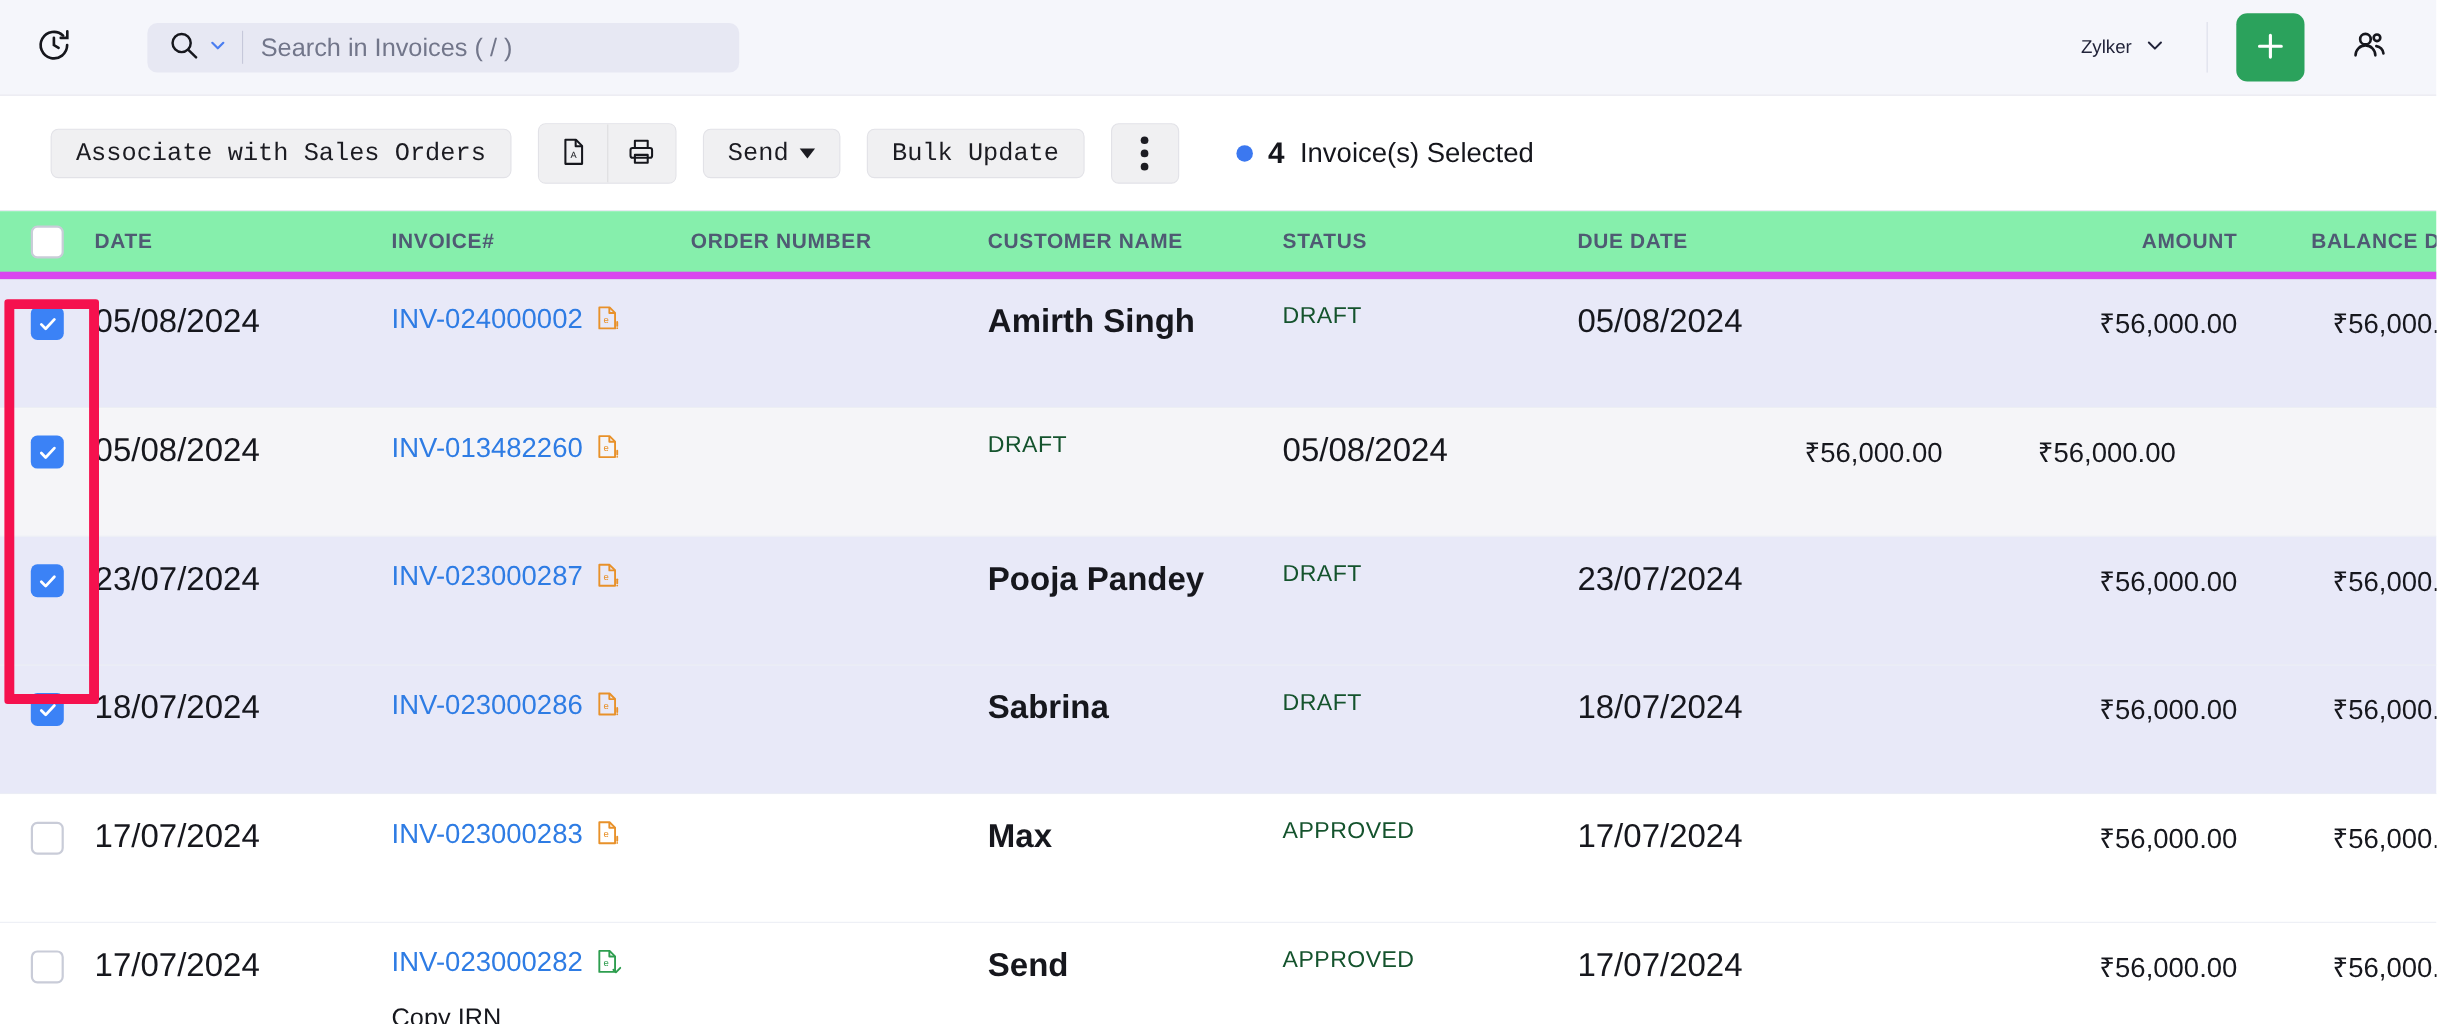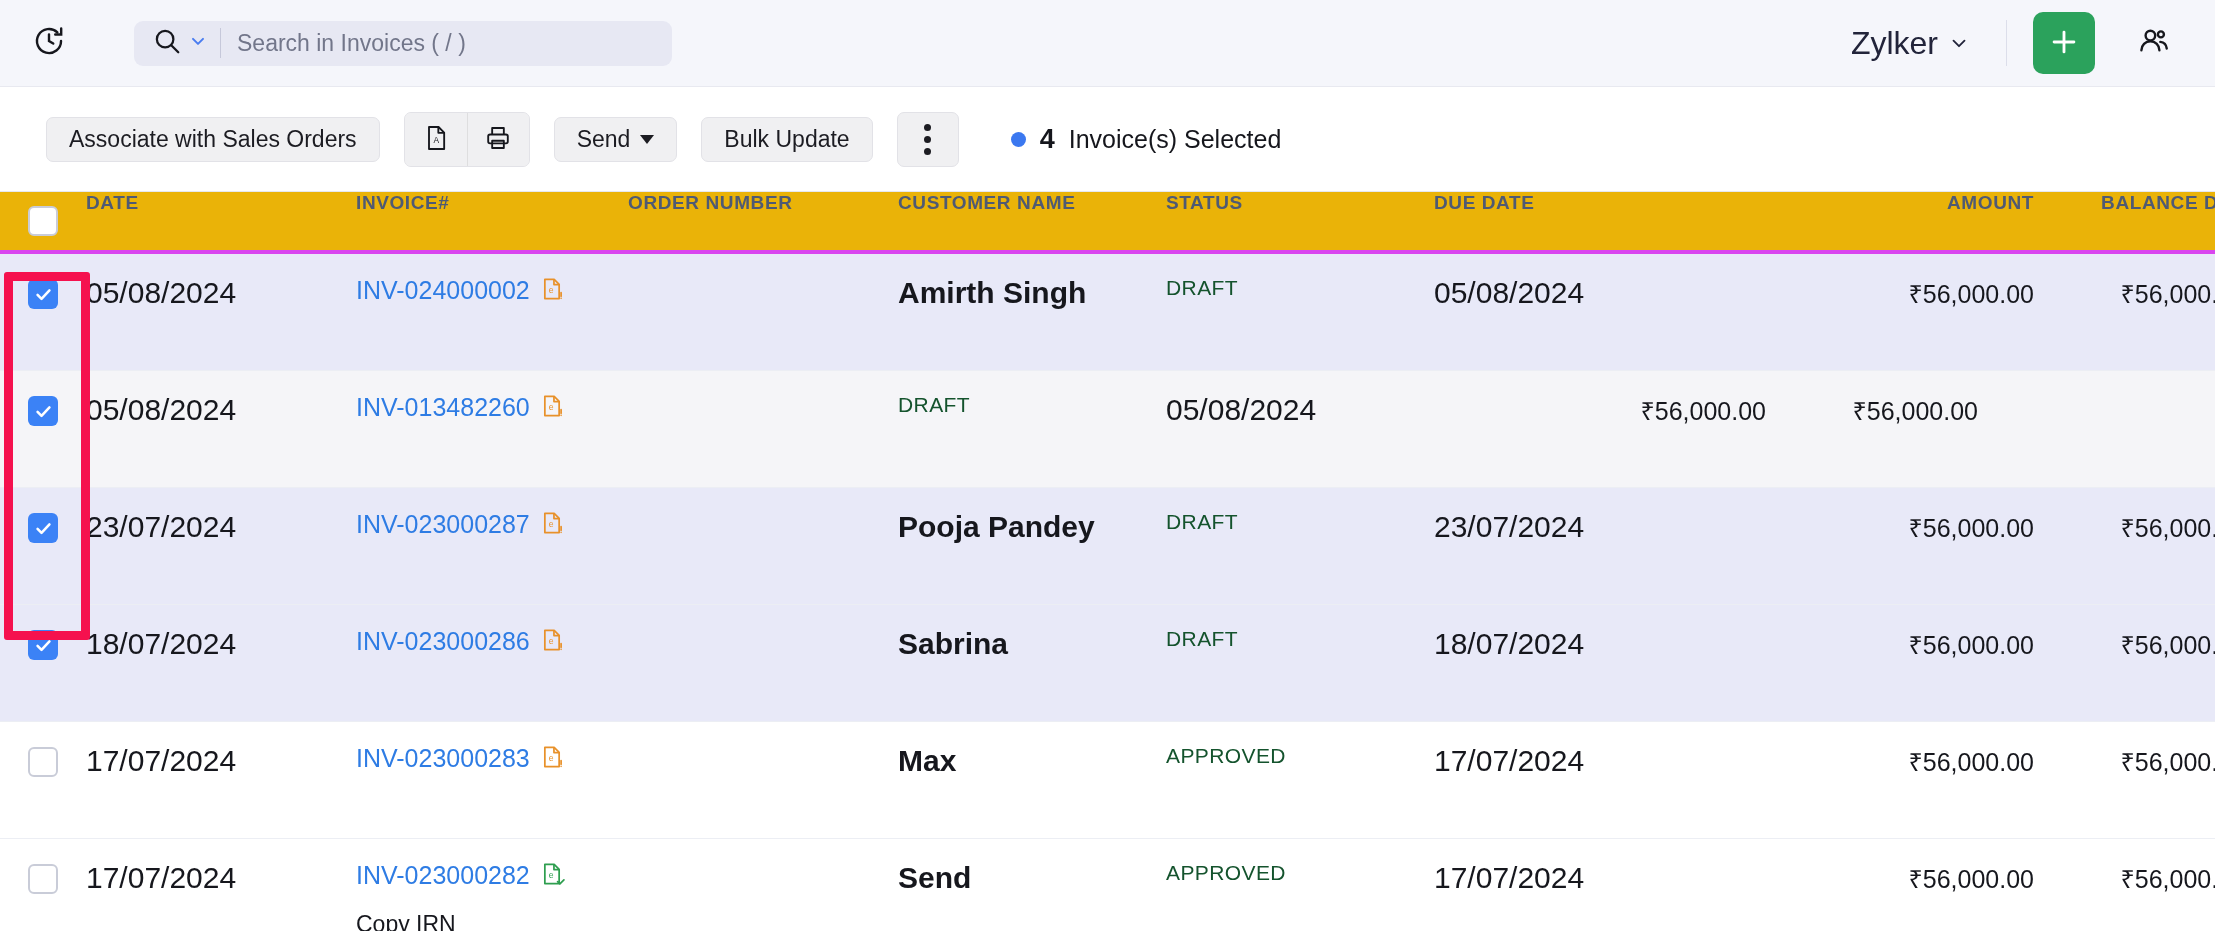--- a/index.html
+++ b/index.html
@@ -43,21 +43,21 @@
     font-size: 23px; color: #5b5f73;
   }
   .search-input::placeholder { color:#72768a; }
 
   .topbar-right {
     margin-left: auto;
     display: flex; align-items: center; gap: 0;
   }
   .org-switch {
     display: flex; align-items: center; gap: 10px;
-    font-size: 32px; color: #22243a; cursor: pointer;
+    font-size: 17px; color: #22243a; cursor: pointer;
     padding: 6px 10px;
   }
   .vsep { width:1px; height:46px; background:#dcdeea; margin: 0 26px; }
   .plus-btn {
     width: 62px; height: 62px; border-radius: 10px;
     background: #2ba25c; display:flex; align-items:center; justify-content:center;
     cursor:pointer; border:none;
   }
   .people-btn {
     width: 62px; height:62px; display:flex; align-items:center; justify-content:center;
@@ -70,21 +70,21 @@
     background:#ffffff;
     display:flex; align-items:center;
     padding-left: 46px; gap: 24px;
     border-bottom: 1px solid #e6e8ef;
   }
   .tb-btn {
     height: 45px;
     background:#f0f0f2;
     border: 1px solid #e2e2e7;
     border-radius: 7px;
-    font-family: Liberation Sans, sans-serif;
+    font-family: Liberation Mono, monospace;
     font-size: 23px;
     color: #1c1c22;
     padding: 0 22px;
     display:flex; align-items:center; justify-content:center; gap:10px;
     cursor:pointer; white-space:nowrap;
   }
   .tb-group {
     height:55px; display:flex;
     background:#f0f0f2; border:1px solid #e2e2e7; border-radius:7px;
     overflow:hidden;
@@ -108,23 +108,23 @@
     margin-left: 28px;
     font-size: 25px; color:#15161c;
   }
   .sel-dot { width:15px;height:15px;border-radius:50%;background:#3b78f0; flex:none; }
   .sel-count { font-weight:bold; font-size:27px; }
 
   
   .table { width:100%; }
   .thead {
     height: 62px;
-    background:#eab308;
-    border-bottom:4px solid #d946ef;
-    display:flex; 
+    background:#86efac;
+    border-bottom:7px solid #d946ef;
+    display:flex; align-items:center;
   }
   .thead .th {
     font-size: 19px;
     letter-spacing: .6px;
     color:#4f5a73;
     font-weight: bold;
   }
   .row {
     display:flex; align-items:flex-start;
     border-bottom:1px solid #eceef4;

